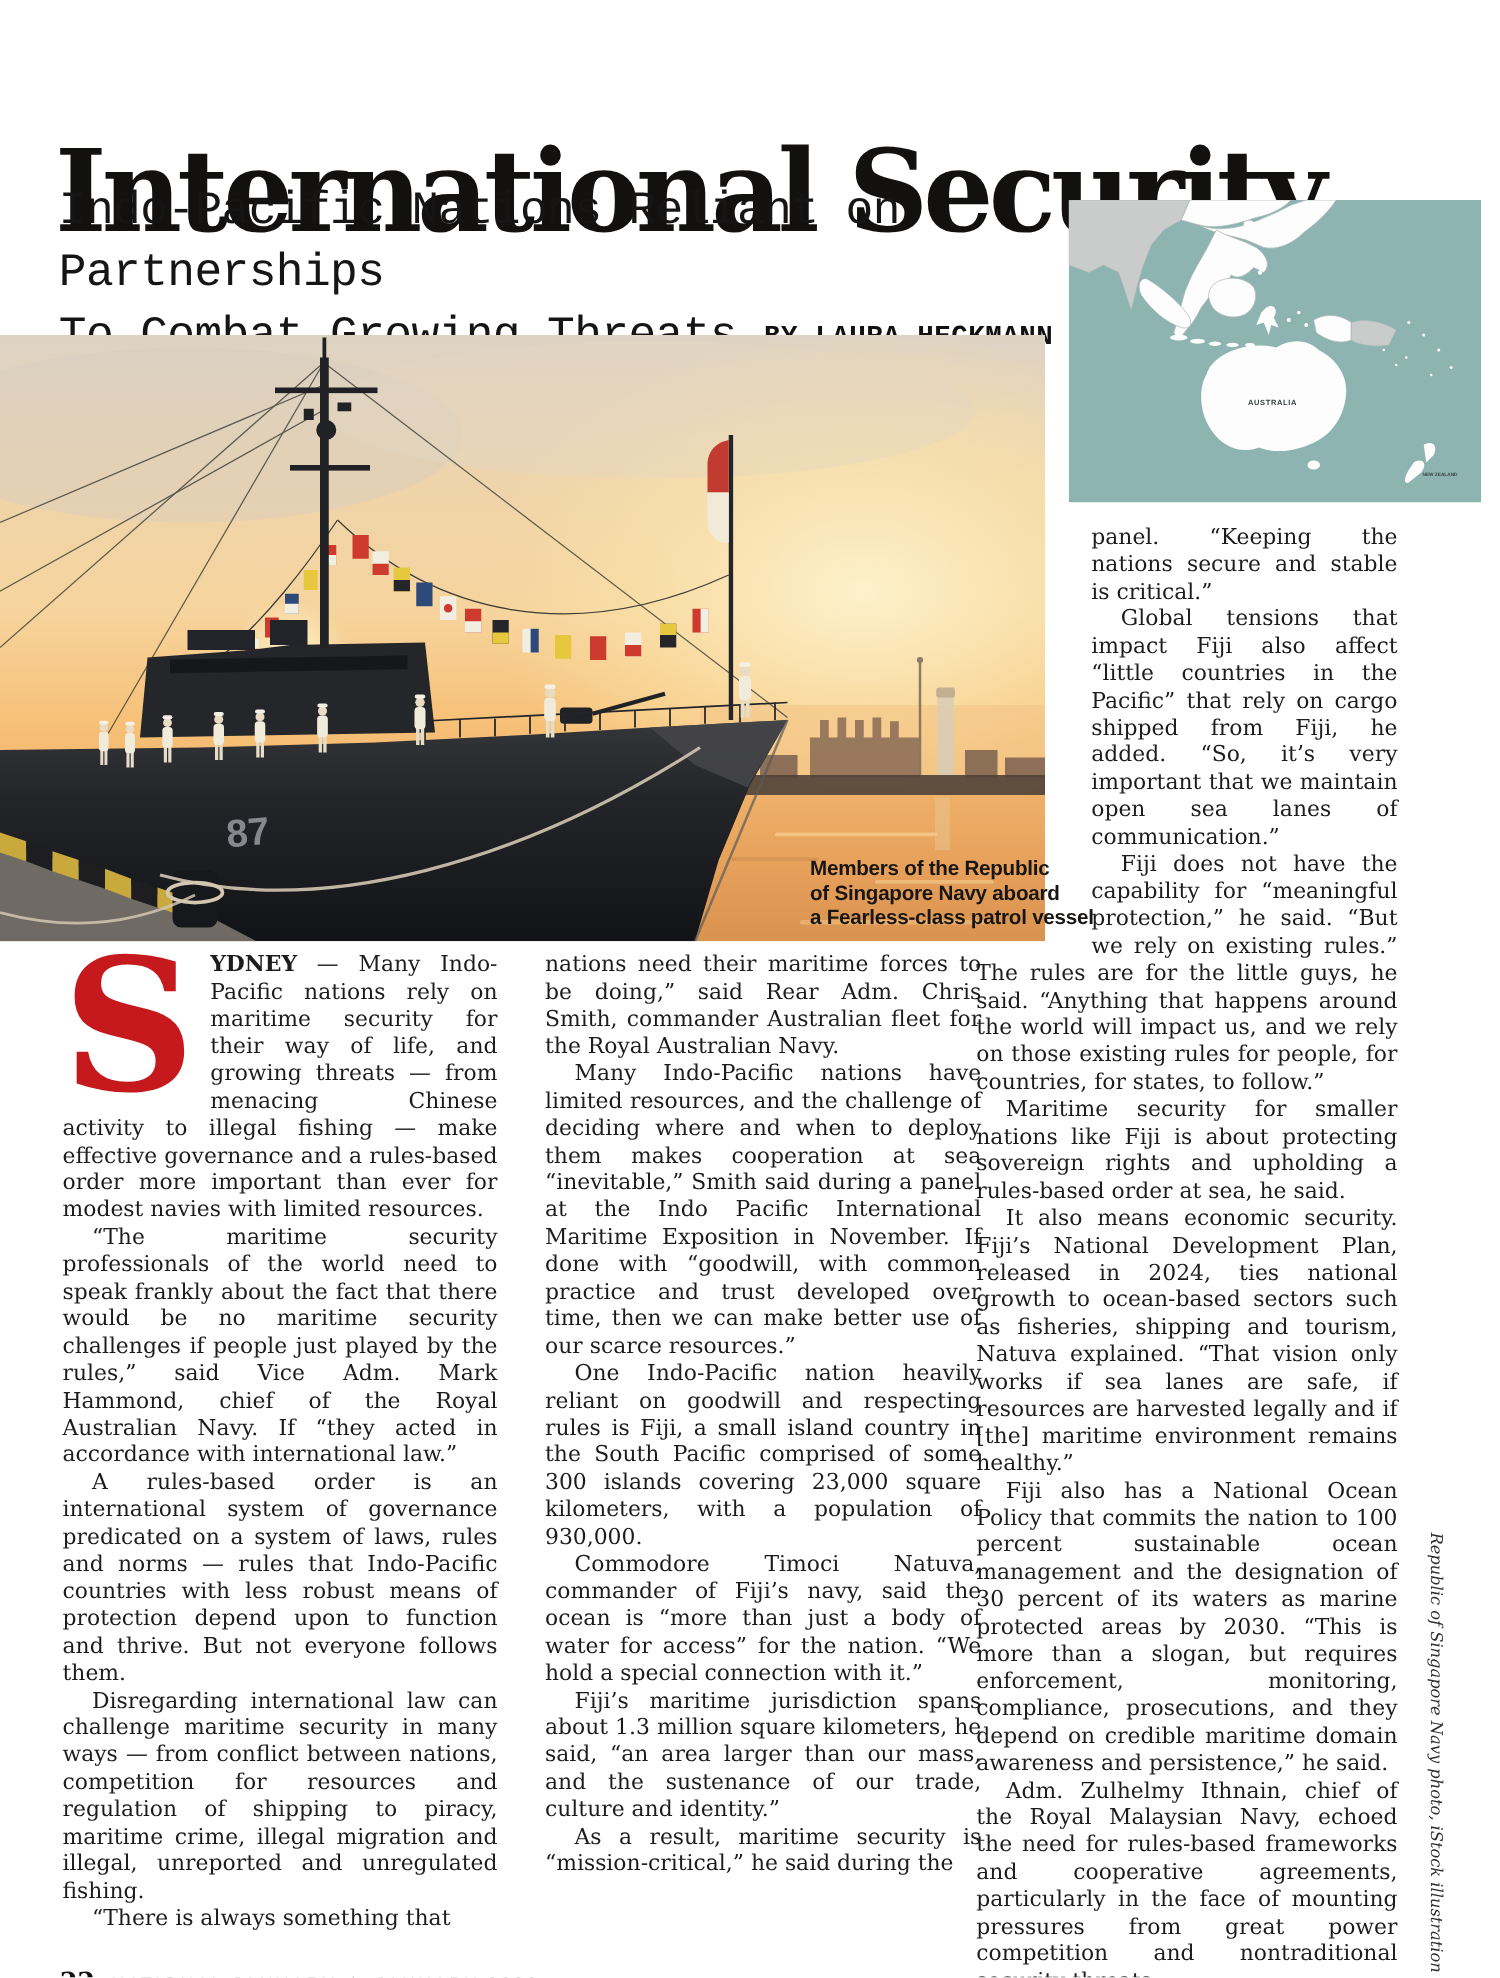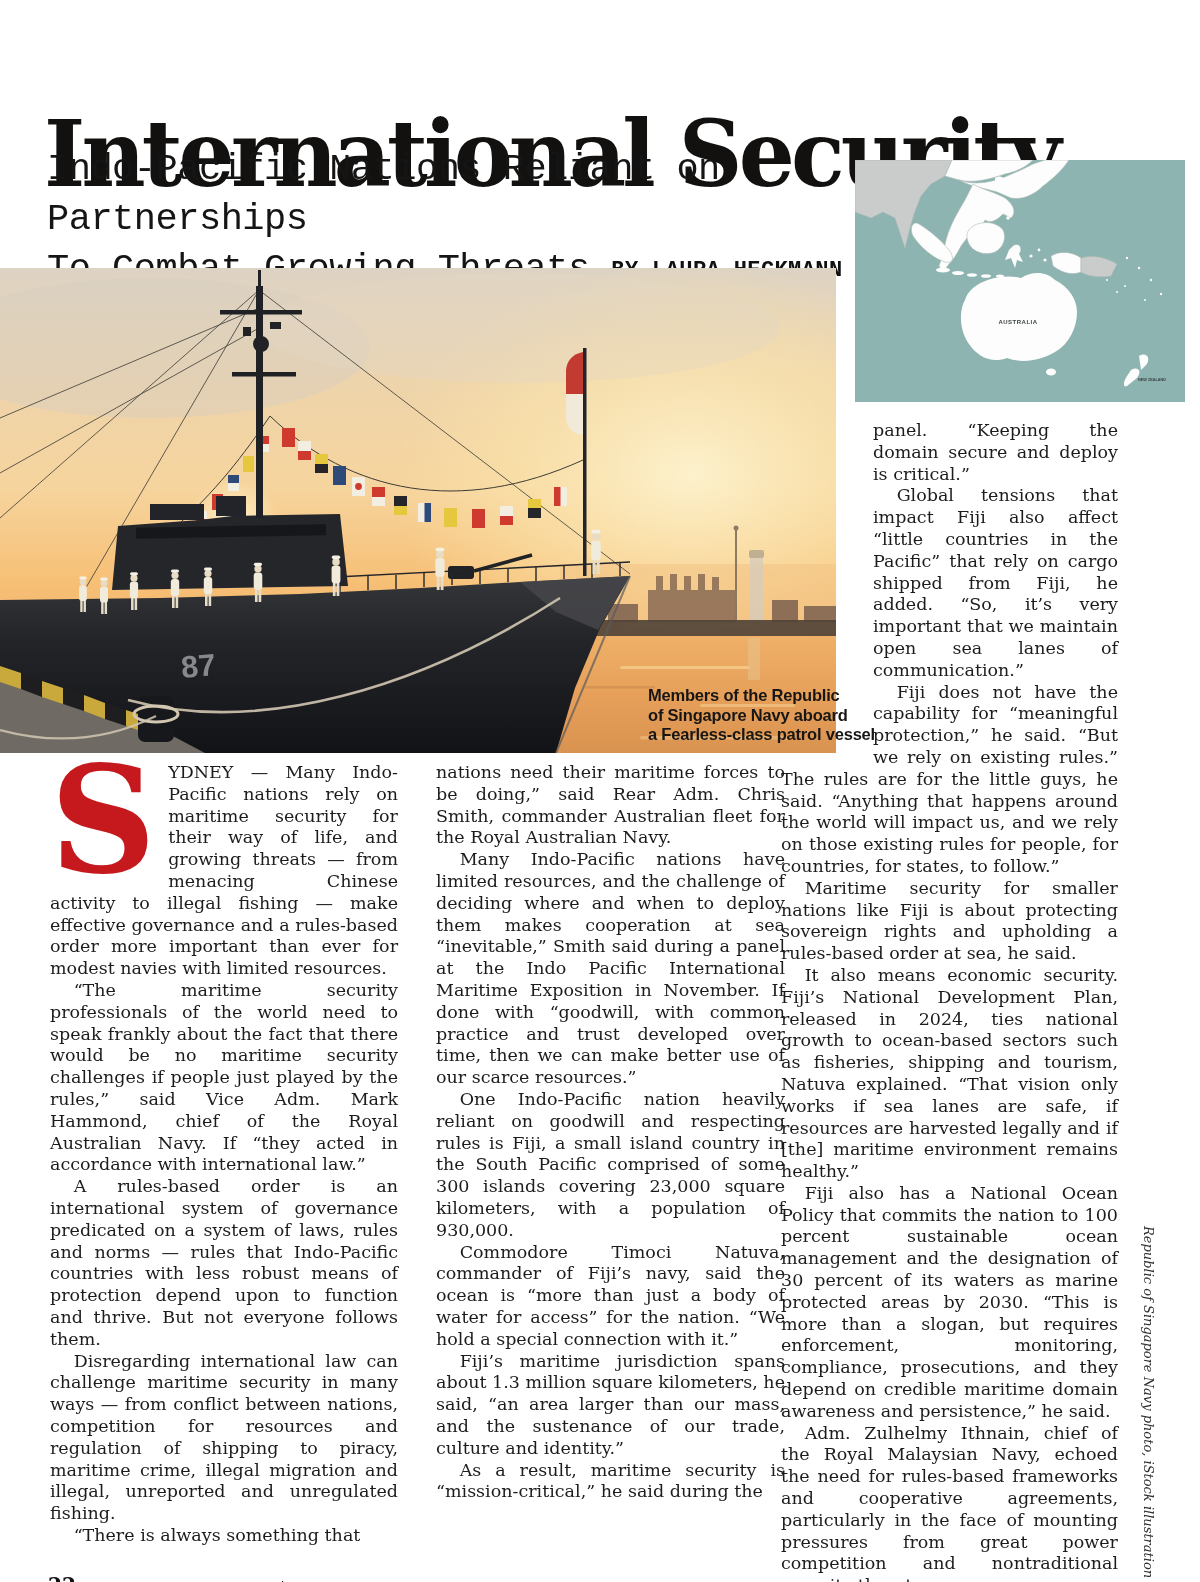--- a/index.html
+++ b/index.html
@@ -33,21 +33,21 @@
   .col{position:absolute;text-align:justify;
        font-family:"DejaVu Serif",serif;font-size:17.5px;line-height:21.8px;color:#1c1c1e;}
   #col1{left:50px;top:762px;width:348px;}
   #col2{left:436px;top:762px;width:349px;}
   #col3{left:781px;top:420px;width:337px;}
   .col p{margin:0;text-indent:1.35em;}
   .col p.lead,.col p.flush{text-indent:0;}
   #col3-spacer{float:left;width:92px;height:346px;}
   .dropcap{float:left;font-family:"DejaVu Serif",serif;font-weight:bold;font-size:147px;
            line-height:107px;color:#c5191d;margin:5px 12px 0 0;}
-  .lead-word{font-weight:normal;}
+  .lead-word{font-weight:bold;}
 
   
   #footer{position:absolute;left:48px;top:1537px;display:flex;align-items:baseline;gap:12px;margin-top:36px;}
   #page-num{font-family:"DejaVu Serif",serif;font-weight:bold;font-size:20px;color:#121212;}
   .footer-mag{font-family:"Liberation Sans",sans-serif;font-style:italic;font-size:14.5px;
               letter-spacing:2.4px;color:#1d1d1d;}
   #credit{position:absolute;left:1141px;top:1226px;height:300px;
           writing-mode:vertical-rl;font-family:"DejaVu Serif",serif;font-style:italic;
           font-size:13px;color:#2e2e2e;white-space:nowrap;}
 </style>
@@ -332,21 +332,21 @@
   <div id="col2" class="col">
       <p class="flush">nations need their maritime forces to be doing,” said Rear Adm. Chris Smith, commander Australian fleet for the Royal Australian Navy.</p>
       <p>Many Indo-Pacific nations have limited resources, and the challenge of deciding where and when to deploy them makes cooperation at sea “inevitable,” Smith said during a panel at the Indo Pacific International Maritime Exposition in November. If done with “goodwill, with common practice and trust developed over time, then we can make better use of our scarce resources.”</p>
       <p>One Indo-Pacific nation heavily reliant on goodwill and respecting rules is Fiji, a small island country in the South Pacific comprised of some 300 islands covering 23,000 square kilometers, with a population of 930,000.</p>
       <p>Commodore Timoci Natuva, commander of Fiji’s navy, said the ocean is “more than just a body of water for access” for the nation. “We hold a special connection with it.”</p>
       <p>Fiji’s maritime jurisdiction spans about 1.3 million square kilometers, he said, “an area larger than our mass, and the sustenance of our trade, culture and identity.”</p>
       <p>As a result, maritime security is “mission-critical,” he said during the</p>
     </div>
   <div id="col3" class="col">
     <div id="col3-spacer"></div>
-  <p class="flush">panel. “Keeping the domain secure and deploy is critical.”</p>
+  <p class="flush">panel. “Keeping the nations secure and stable is critical.”</p>
       <p>Global tensions that impact Fiji also affect “little countries in the Pacific” that rely on cargo shipped from Fiji, he added. “So, it’s very important that we maintain open sea lanes of communication.”</p>
       <p>Fiji does not have the capability for “meaningful protection,” he said. “But we rely on existing rules.” The rules are for the little guys, he said. “Anything that happens around the world will impact us, and we rely on those existing rules for people, for countries, for states, to follow.”</p>
       <p>Maritime security for smaller nations like Fiji is about protecting sovereign rights and upholding a rules-based order at sea, he said.</p>
       <p>It also means economic security. Fiji’s National Development Plan, released in 2024, ties national growth to ocean-based sectors such as fisheries, shipping and tourism, Natuva explained. “That vision only works if sea lanes are safe, if resources are harvested legally and if [the] maritime environment remains healthy.”</p>
       <p>Fiji also has a National Ocean Policy that commits the nation to 100 percent sustainable ocean management and the designation of 30 percent of its waters as marine protected areas by 2030. “This is more than a slogan, but requires enforcement, monitoring, compliance, prosecutions, and they depend on credible maritime domain awareness and persistence,” he said.</p>
       <p>Adm. Zulhelmy Ithnain, chief of the Royal Malaysian Navy, echoed the need for rules-based frameworks and cooperative agreements, particularly in the face of mounting pressures from great power competition and nontraditional security threats.</p>
     </div>
 
   <div id="credit">Republic of Singapore Navy photo, iStock illustration</div>
 

